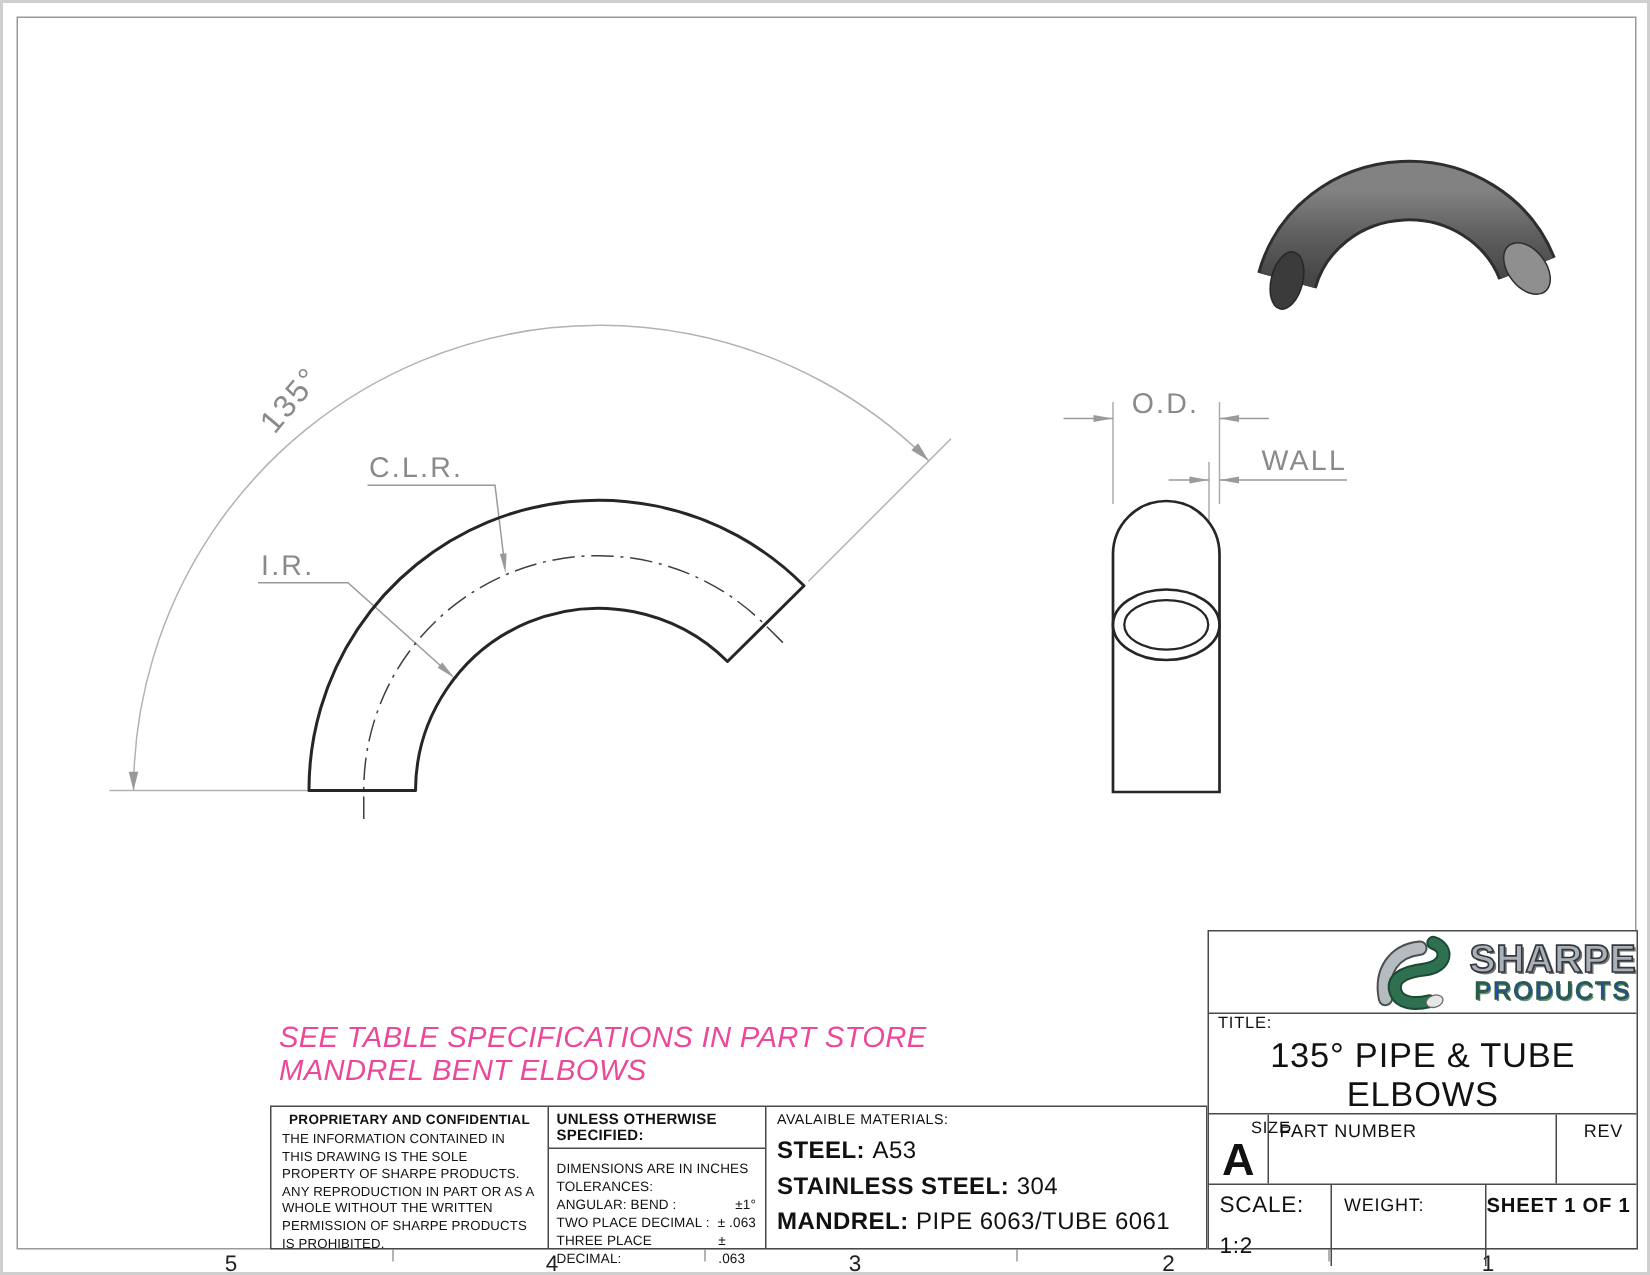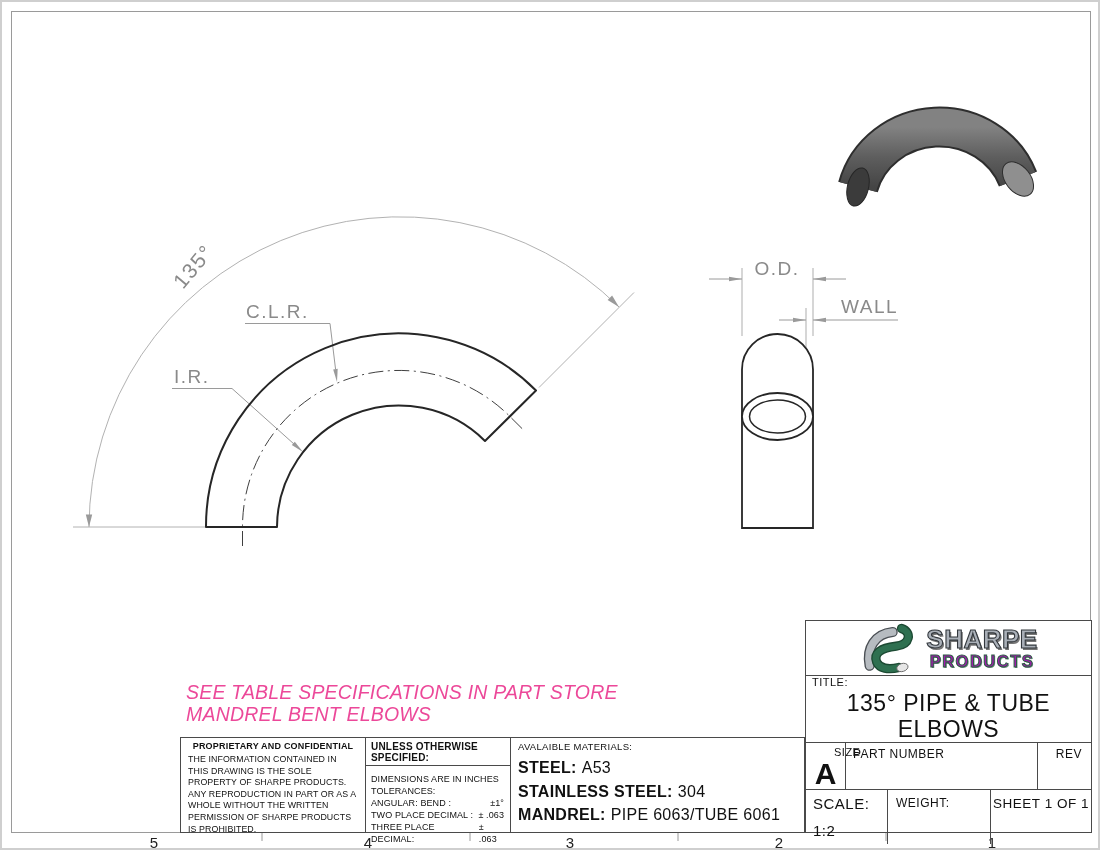--- a/index.html
+++ b/index.html
@@ -29,43 +29,43 @@
   .spec-head{font-size:10px;padding:3px 4px 2px 5px;border-bottom:1px solid #4a4a4a;letter-spacing:0.2px;font-weight:bold;}
   .spec-body{padding:7px 6px 0 5px;font-size:9px;line-height:12px;letter-spacing:0.1px;}
   .tolrow{display:flex;justify-content:space-between;}
   .mat-head{font-size:9.5px;letter-spacing:0.3px;}
   .mat-row{font-size:16px;line-height:23.5px;letter-spacing:0.3px;}
   .mat-row b{letter-spacing:0.3px;}
   .mat-val{margin-left:5px;}
   
   .tb-right{position:absolute;left:805px;top:620px;width:287px;height:213px;
     border:1px solid #4a4a4a;box-sizing:border-box;background:#fff;display:flex;flex-direction:column;}
-  .row-logo{height:58px;border-bottom:1px solid #4a4a4a;display:flex;align-items:center;justify-content:center;gap:5px;}
+  .row-logo{height:58px;border-bottom:1px solid #4a4a4a;display:flex;align-items:center;justify-content:flex-end;gap:5px;}
   .logo-text{display:flex;flex-direction:column;align-items:center;line-height:1;}
   .logo-top{font-size:26px;font-weight:bold;color:#aab0b8;letter-spacing:0.5px;
     -webkit-text-stroke:1.1px #33383d;text-shadow:1.5px 1.5px 0 #777;}
-  .logo-bottom{font-size:16.5px;font-weight:bold;color:#a21caf;letter-spacing:1.5px;margin-top:1px;
+  .logo-bottom{font-size:16.5px;font-weight:normal;color:#1d4ed8;letter-spacing:1.5px;margin-top:1px;
     -webkit-text-stroke:1px #2b5c42;text-shadow:1px 1px 0 #6f8f7f;}
   .row-title{height:71px;border-bottom:1px solid #4a4a4a;position:relative;box-sizing:border-box;}
   .title-label{position:absolute;left:6px;top:0;font-size:11px;letter-spacing:0.5px;}
   .title-text{padding-top:14px;text-align:center;font-size:23px;line-height:26px;letter-spacing:0.5px;}
   .row-part{height:53px;border-bottom:1px solid #4a4a4a;display:flex;box-sizing:border-box;}
   .cell{box-sizing:border-box;height:100%;}
   .cell-size{width:40px;border-right:1px solid #4a4a4a;text-align:center;}
   .size-label{font-size:11px;margin-top:3px;letter-spacing:0.5px;margin-left:28px;}
   .size-value{font-size:30px;font-weight:bold;line-height:30px;margin-top:1px;}
   .cell-pn{flex:1;border-right:1px solid #4a4a4a;}
   .pn-label{font-size:12px;margin:4px 0 0 7px;letter-spacing:0.5px;}
   .pn-value{font-size:19px;text-align:center;margin-top:3px;letter-spacing:1px;}
   .cell-rev{width:53px;text-align:right;}
   .rev-label{font-size:12px;margin:4px 9px 0 0;letter-spacing:0.5px;}
   .row-scale{flex:1;display:flex;}
   .cell-scale{width:82px;border-right:1px solid #4a4a4a;font-size:15px;line-height:27px;padding-left:7px;letter-spacing:0.5px;}
   .cell-weight{width:103px;border-right:1px solid #4a4a4a;font-size:12px;line-height:27px;padding-left:8px;letter-spacing:0.5px;}
-  .cell-sheet{flex:1;font-size:13.5px;line-height:27px;text-align:center;letter-spacing:0.5px;}
+  .cell-sheet{flex:1;font-size:13.5px;line-height:27px;text-align:left;letter-spacing:0.5px;font-weight:bold;}
 </style>
 </head>
 <body>
 
 <div class="sheet">
   <div class="inner-border"></div>
 
   <svg class="art" width="1100" height="850" viewBox="0 0 1100 850">
     <defs>
       <linearGradient id="tgrad" x1="0" y1="0" x2="0" y2="1">

